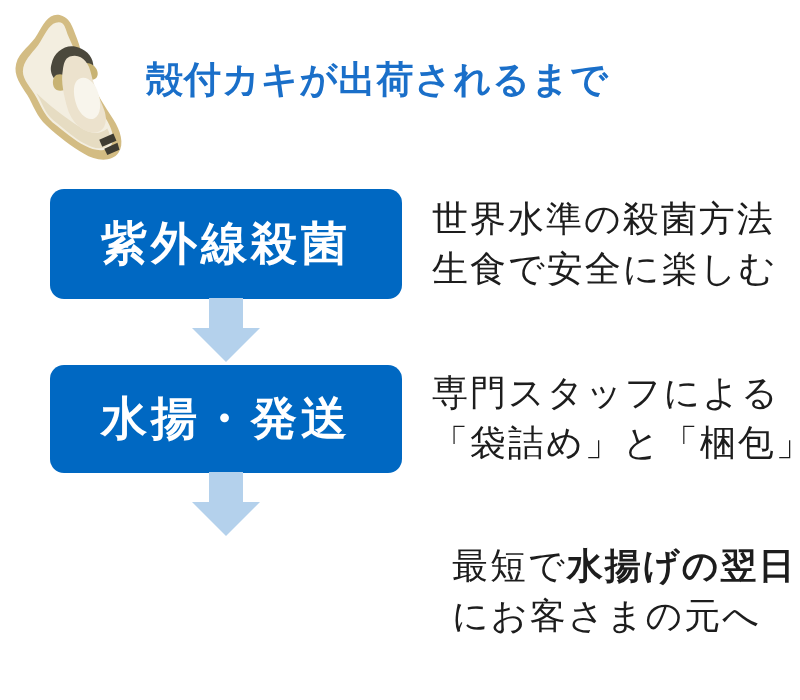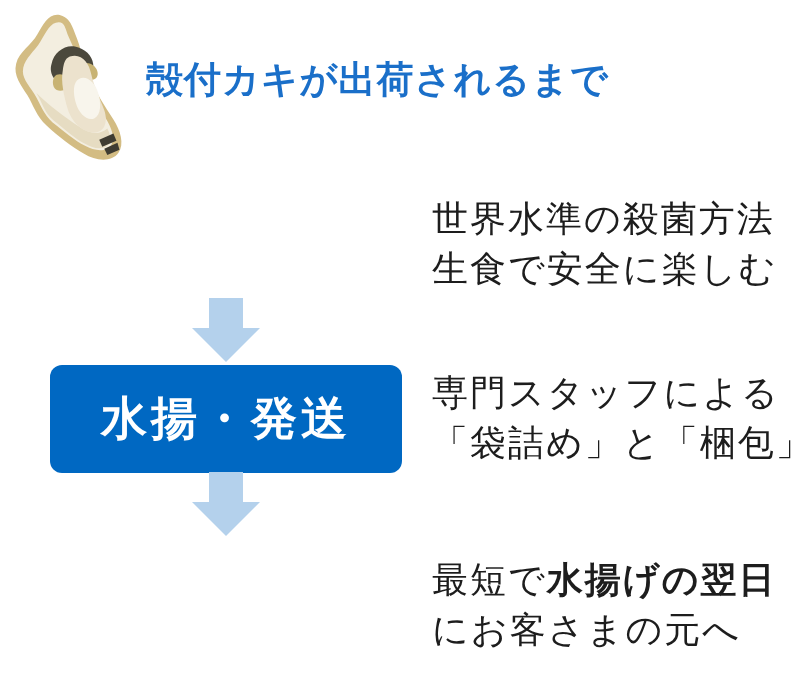--- a/index.html
+++ b/index.html
@@ -46,34 +46,34 @@
     display:flex;
     align-items:center;
     justify-content:center;
     color:var(--box-text);
     font-weight:bold;
     font-size:46px;
     letter-spacing:4px;
     white-space:nowrap;
   }
   .box-1{top:189px;height:110px;}
-  .box-2{top:365px;height:108px;border-radius:12px;}
+  .box-2{top:365px;height:108px;}
   .box-3{top:537px;height:108px;}
   .desc{
     position:absolute;
     left:432px;
     color:var(--text-dark);
     font-size:36px;
     line-height:50px;
     letter-spacing:2px;
     white-space:nowrap;
   }
   .desc-1{top:194px;}
   .desc-2{top:368px;}
-  .desc-3{top:555px;}
+  .desc-3{top:541px;margin-left:20px;}
   .desc .bold{font-weight:bold;}
   .arrow{
     position:absolute;
     left:192px;
     width:68px;
     height:64px;
   }
   .arrow-1{top:298px;}
   .arrow-2{top:472px;}
 </style>
@@ -98,20 +98,23 @@
     <path fill="#ece2cd" d="M63,44 C74,40 82,50 84,61 C87,74 93,86 97,97 C101,109 97,119 87,119 C76,119 65,109 61,96 C57,83 54,68 56,58 C57,51 58,46 63,44 Z"></path>
 
     <path fill="#f8f5ec" d="M72,66 C80,62 88,70 91,80 C94,90 94,102 87,105 C80,108 72,100 69,90 C66,80 66,69 72,66 Z"></path>
 
     <path fill="#3f3c32" d="M92,126 L106,120 L109,127 L95,133 Z"></path>
     <path fill="#3f3c32" d="M97,135 L110,129 L112,136 L100,141 Z"></path>
   </svg>
 
   <h1 class="title">殻付カキが出荷されるまで</h1>
 
+  <div class="step-box box-1">
+    <span>紫外線殺菌</span>
+  </div>
   <div class="desc desc-1">
     <div>世界水準の殺菌方法</div>
     <div>生食で安全に楽しむ</div>
   </div>
 
   <svg class="arrow arrow-1" viewBox="0 0 68 64" aria-hidden="true">
     <polygon points="17,0 51,0 51,30 68,30 34,64 0,30 17,30" fill="var(--arrow-blue)"></polygon>
   </svg>
 
   <div class="step-box box-2">

